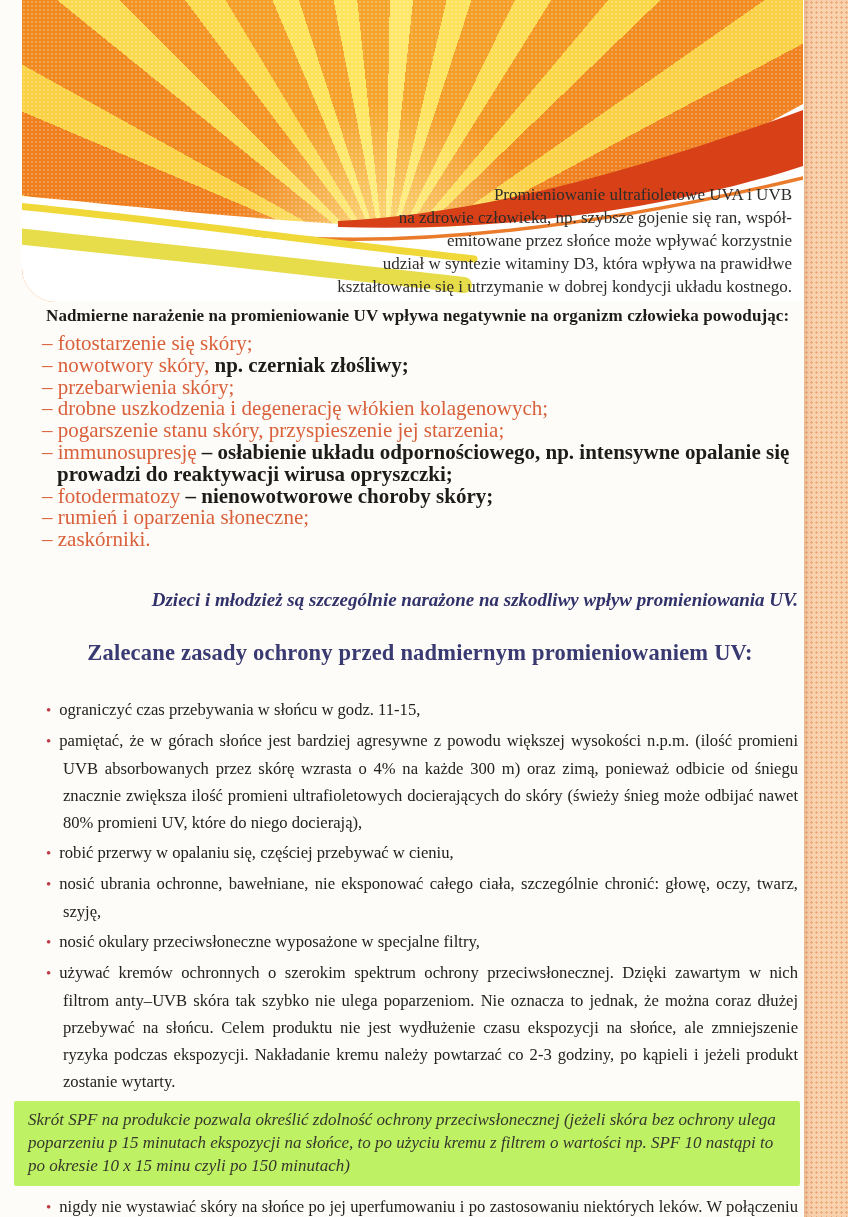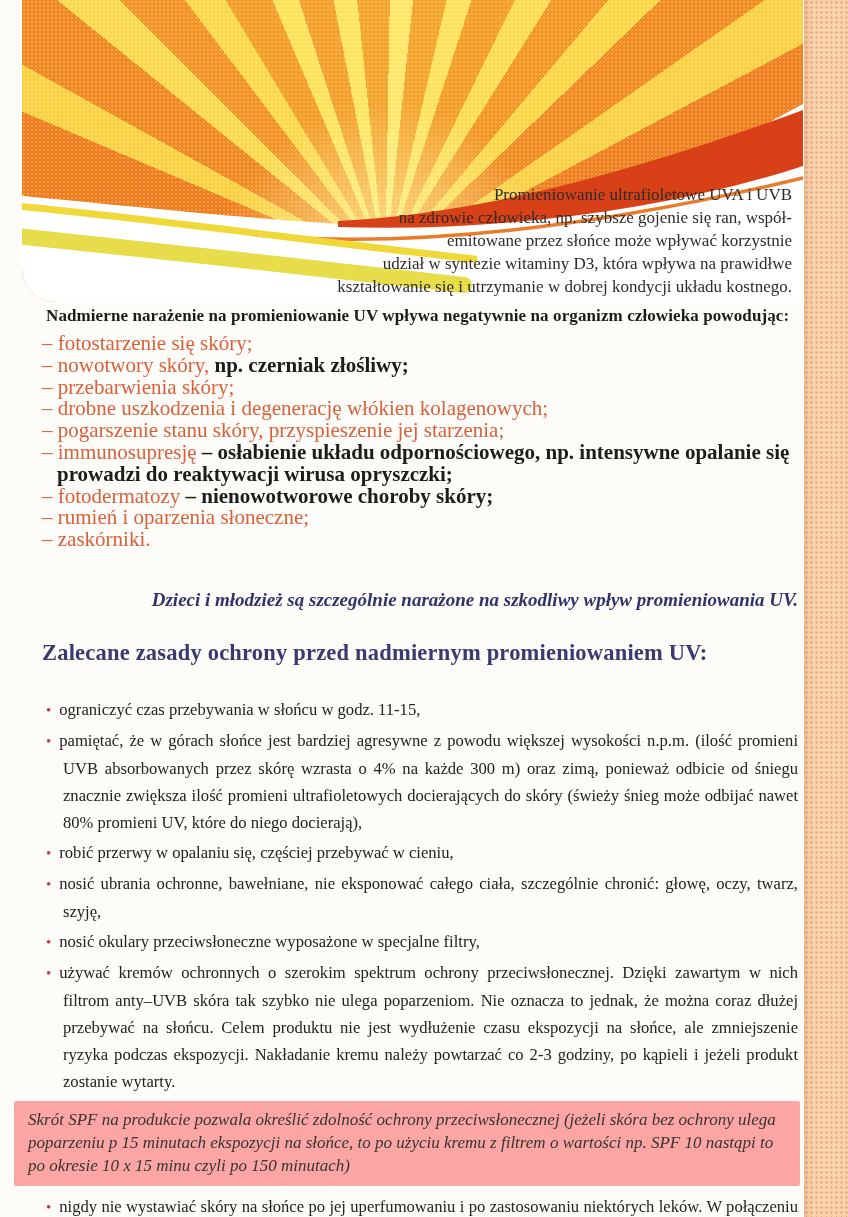--- a/index.html
+++ b/index.html
@@ -64,34 +64,34 @@
   ul.dash{list-style:none;margin:0;padding:0;font-size:21px;line-height:21.8px;}
   ul.dash li{padding-left:15px;text-indent:-15px;}
   ul.dash .red{color:#d9603a;}
   ul.dash .blk{color:#1d1c1a;font-weight:bold;}
 
   .note-children{
     margin:36px 0 0;text-align:right;color:#32326b;
     font-style:italic;font-weight:bold;font-size:19px;line-height:26px;
   }
   .rules-title{
-    margin:24px 0 0;text-align:left;color:#3a3a72;
+    margin:24px 0 0;text-align:center;color:#3a3a72;
     font-weight:bold;font-size:22.5px;line-height:31px;letter-spacing:.2px;
   }
 
   ul.dots{list-style:none;margin:28px 0 0;padding:0 0 0 4px;font-size:16.6px;}
   ul.dots li{
     padding-left:17px;text-indent:-17px;text-align:justify;
     line-height:27px;margin-bottom:3px;
   }
   ul.dots .bullet{color:#bf3a46;margin-right:8px;font-size:15px;}
 
   .spf-box{
     margin:6px 0 0 -28px;width:786px;box-sizing:border-box;
-    background:#fca5a5;border-radius:2px;
+    background:#bef264;border-radius:2px;
     padding:7px 18px 9px 14px;
     font-style:italic;font-size:17px;line-height:23px;color:#37362c;
   }
   ul.dots.final{margin-top:7px;}
 </style>
 </head>
 <body>
 
 <div class="page">
 

